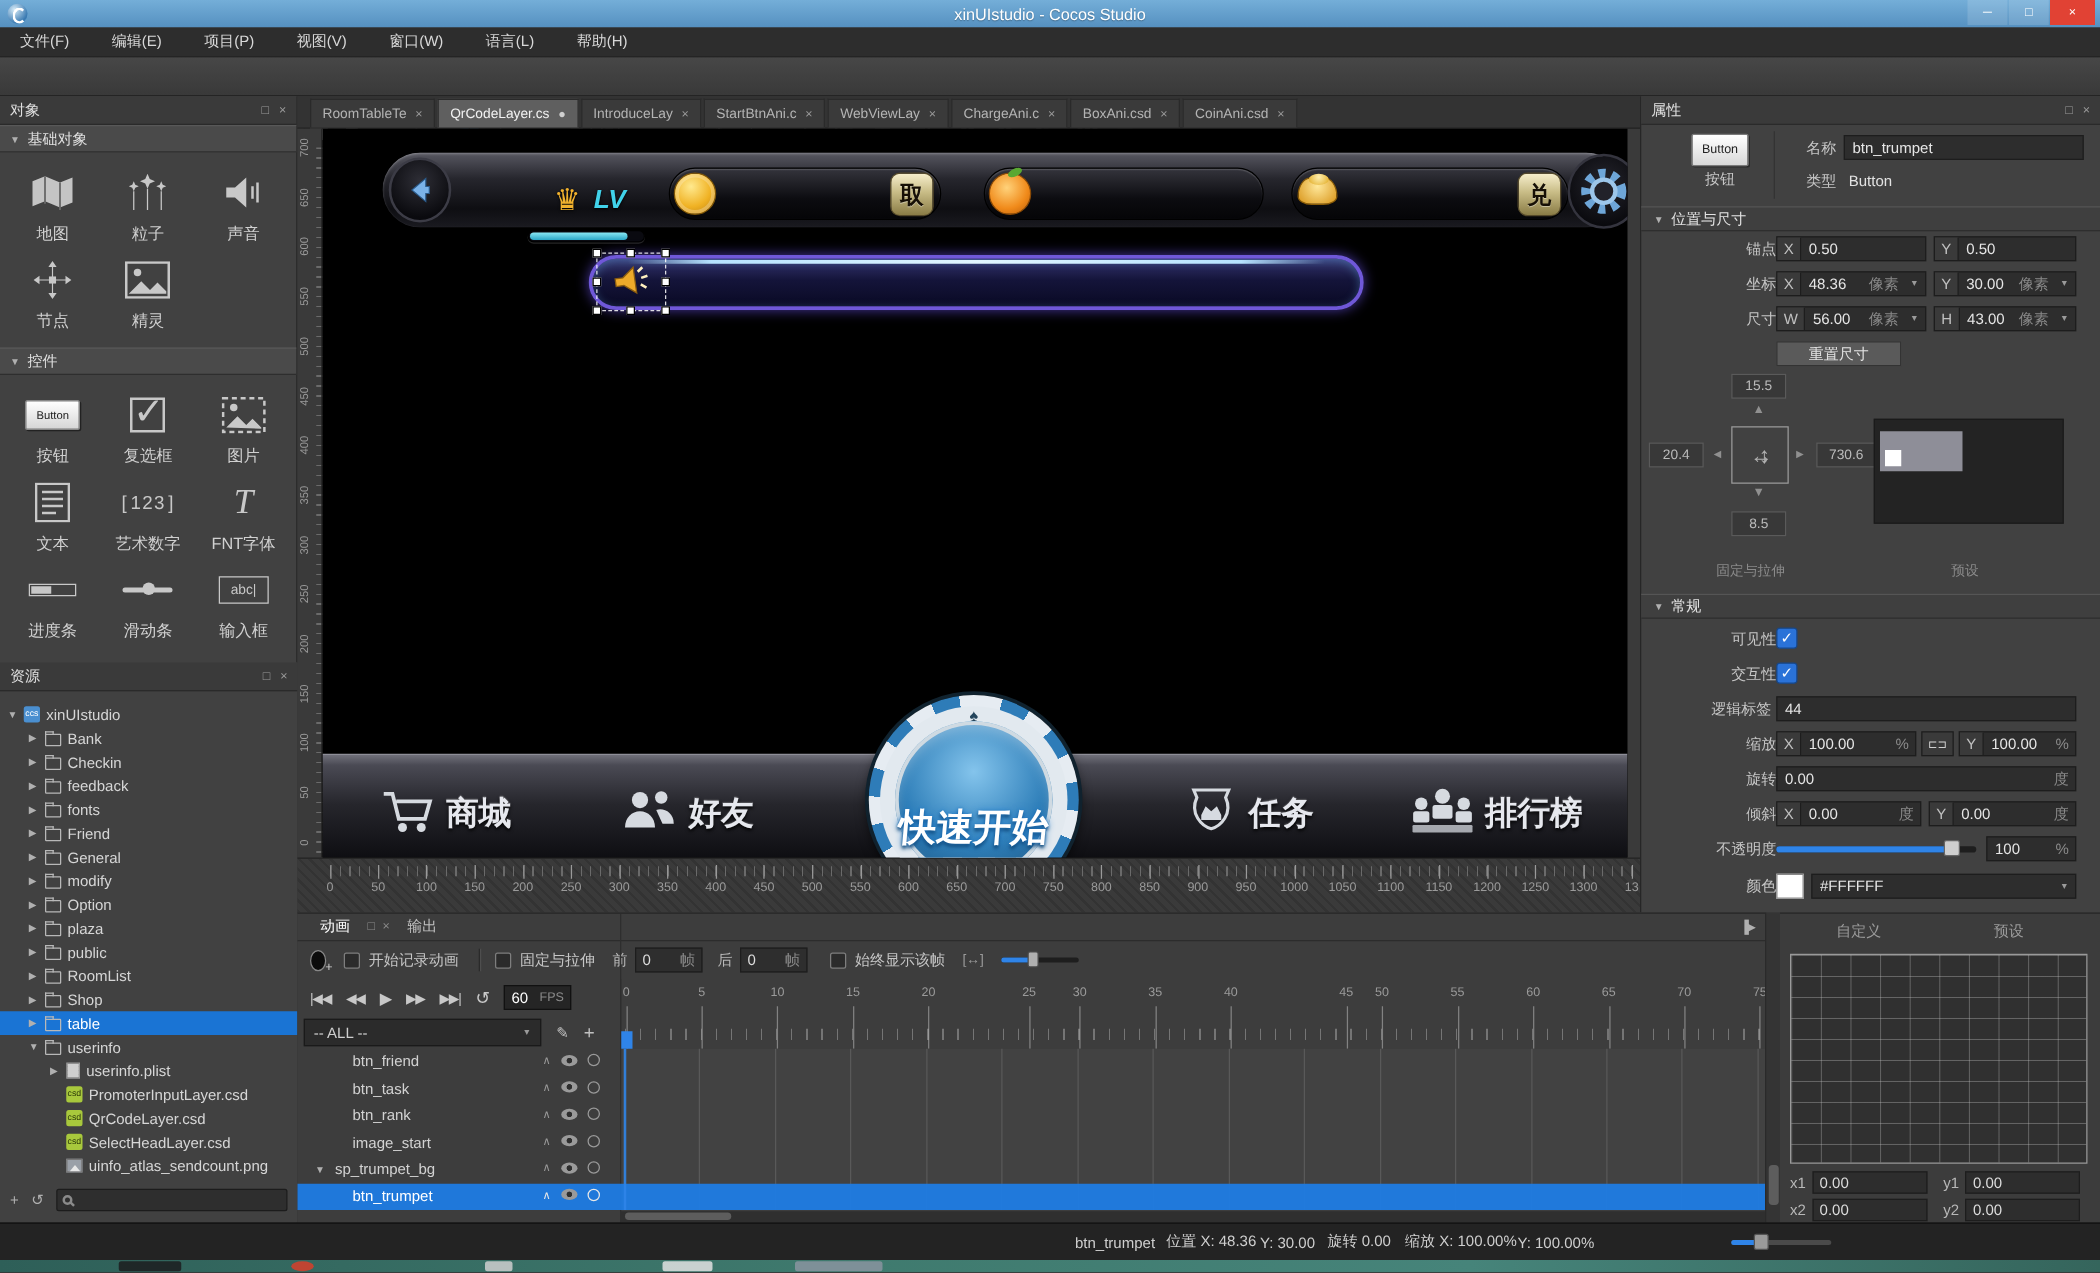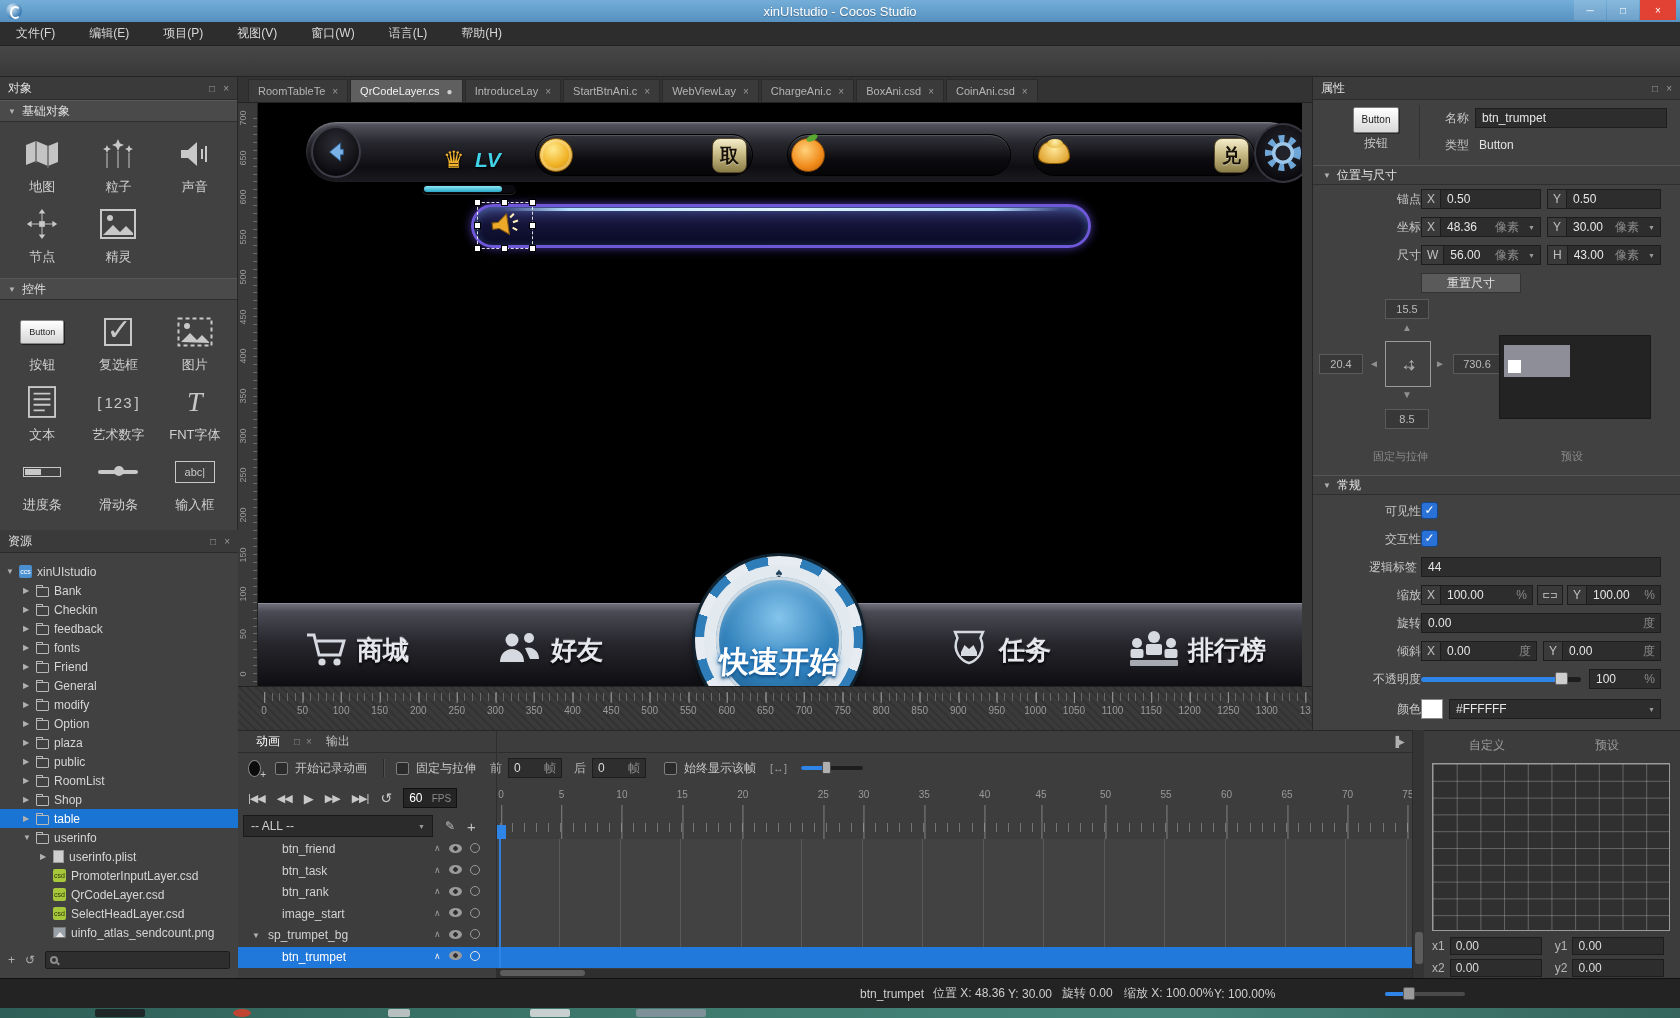--- a/index.html
+++ b/index.html
@@ -937,21 +937,21 @@
     <div id="fruler">
         <span class="flab" style="left: 4px;">0</span>
         <span class="flab" style="left: 64.46px;">5</span>
         <span class="flab" style="left: 124.92px;">10</span>
         <span class="flab" style="left: 185.38px;">15</span>
         <span class="flab" style="left: 245.84px;">20</span>
         <span class="flab" style="left: 306.3px; margin-left: 20px;">25</span>
         <span class="flab" style="left: 366.76px;">30</span>
         <span class="flab" style="left: 427.22px;">35</span>
         <span class="flab" style="left: 487.68px;">40</span>
-        <span class="flab" style="left: 544px;">45</span>
+        <span class="flab" style="left: 580px;">45</span>
         <span class="flab" style="left: 608.6px;">50</span>
         <span class="flab" style="left: 669.06px;">55</span>
         <span class="flab" style="left: 729.52px;">60</span>
         <span class="flab" style="left: 789.98px;">65</span>
         <span class="flab" style="left: 850.44px;">70</span>
         <span class="flab" style="left: 910.9px;">75</span>
       </div>
     <div id="tgrid">
         <span class="gline" style="left: 3px;"></span>
         <span class="gline" style="left: 63.46px;"></span>

